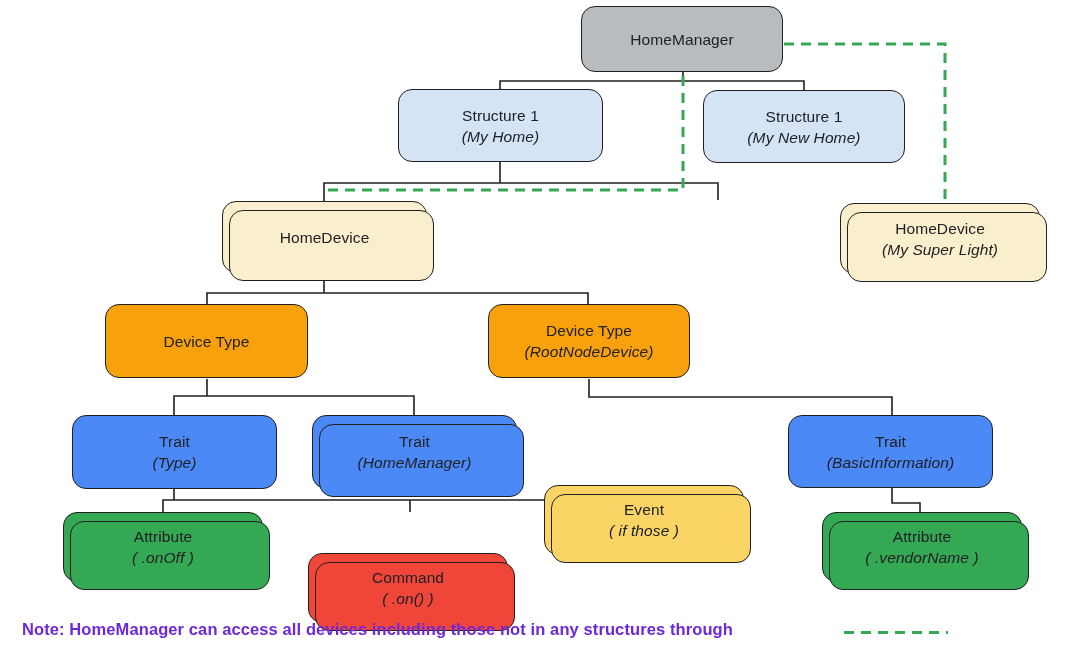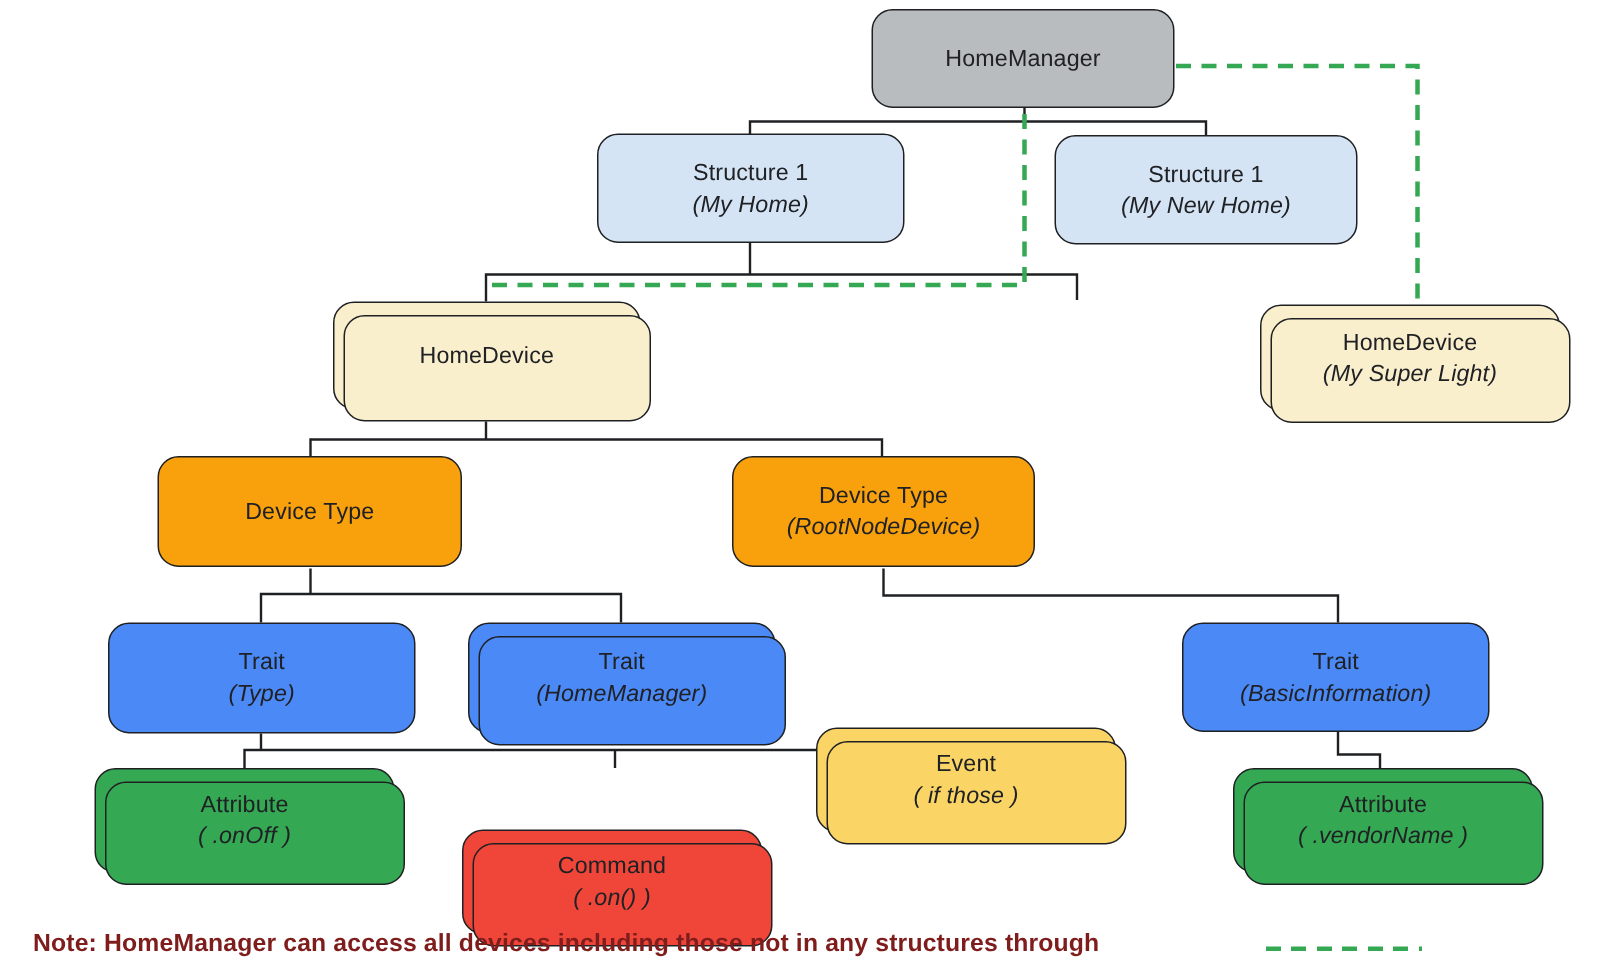--- a/index.html
+++ b/index.html
@@ -30,21 +30,21 @@
     left:6px;top:8px;right:-8px;bottom:-9px;
     background:var(--fill,#ccc);
     border:1.6px solid #1f2023;
     border-radius:14px;
     z-index:-1;
   }
   .node .s{font-style:italic;text-align:right;}
   .node .s:empty{display:none;}
   .note{
     position:absolute;left:22px;top:620px;z-index:2;
-    font-size:16.5px;font-weight:bold;color:#7f1d1d;letter-spacing:.1px;
+    font-size:16.5px;font-weight:bold;color:#6d28d9;letter-spacing:.1px;
   }
   .legend-dash{
     position:absolute;left:844px;top:631px;z-index:2;
     width:104px;height:3.2px;
     background:repeating-linear-gradient(90deg,var(--fill,#34A853) 0 10px,transparent 10px 17px);
   }
 </style>
 </head>
 <body>
 

